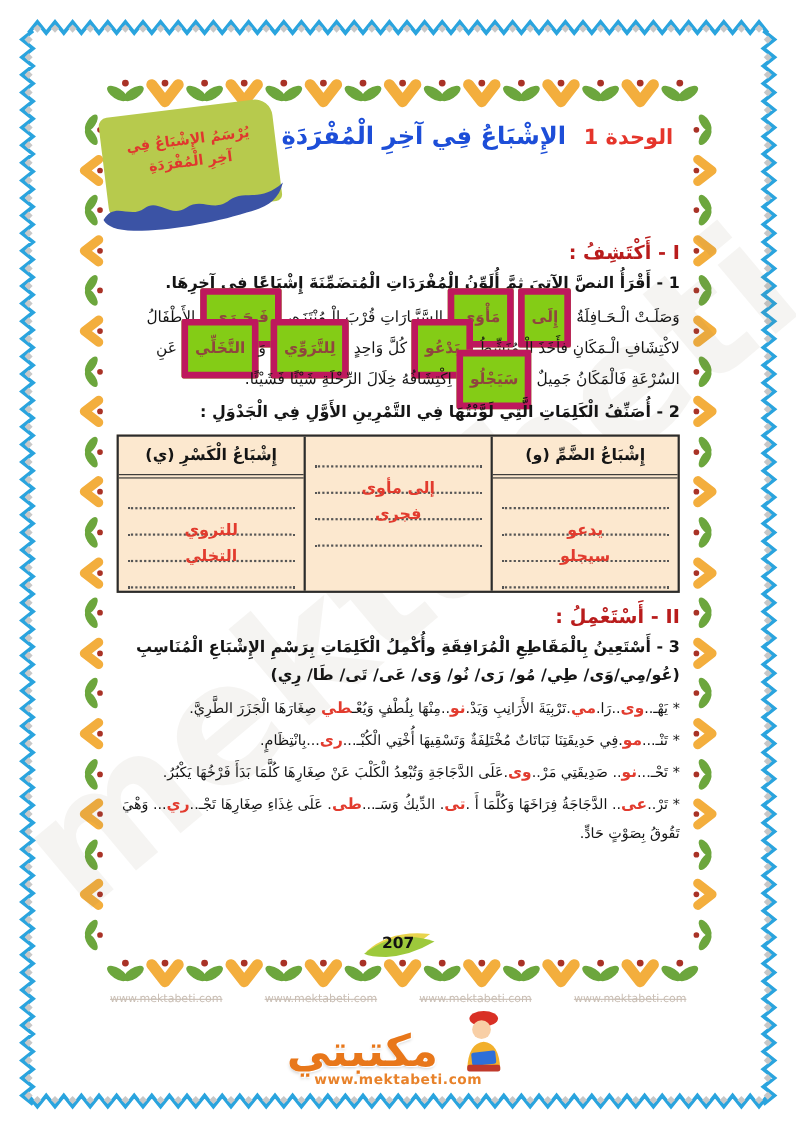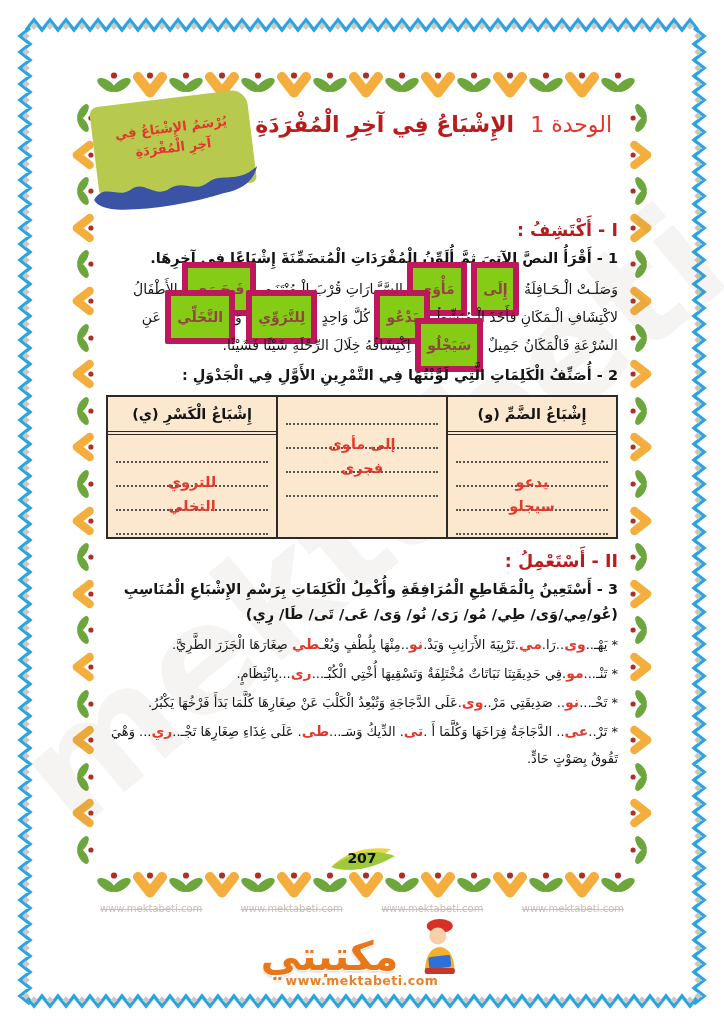--- a/index.html
+++ b/index.html
@@ -9,22 +9,22 @@
 
   
   #zz{position:absolute;left:0;top:0;pointer-events:none;}
   .zzp{fill:none;stroke:#2aa4de;stroke-width:3.4;}
   .orn-row{position:absolute;display:flex;justify-content:space-between;pointer-events:none;}
   .orn-col{position:absolute;display:flex;flex-direction:column;justify-content:space-between;pointer-events:none;}
   .orn-v{width:30px;height:36px;display:flex;align-items:center;justify-content:center;}
 
   
   .unit-title-row{position:absolute;top:112px;right:112px;direction:rtl;display:flex;align-items:center;gap:16px;}
-  .unit-label{color:#e5352b;font-weight:normal;font-size:22px;}
-  .page-title{color:#b91c1c;font-weight:bold;font-size:22px;}
+  .unit-label{color:#e5352b;font-weight:bold;font-size:19px;}
+  .page-title{color:#1d4ed8;font-weight:bold;font-size:22px;}
 
   .note{position:absolute;left:94px;top:98px;width:158px;height:94px;background:#b7ca4d;
         transform:rotate(-7deg);border-radius:8px 16px 6px 12px;display:flex;align-items:center;
         justify-content:center;padding:4px 10px 18px;box-sizing:border-box;}
   .note-text{color:#e0372e;font-weight:bold;font-size:13px;text-align:center;line-height:1.55;direction:rtl;}
   .note-wave{position:absolute;left:-8px;bottom:-18px;}
 
   
   .main{position:absolute;left:106px;top:220px;width:512px;direction:rtl;text-align:right;color:#151515;}
   .sec-heading{color:#b91c1c;font-weight:bold;font-size:17.5px;margin:0 0 6px;}

